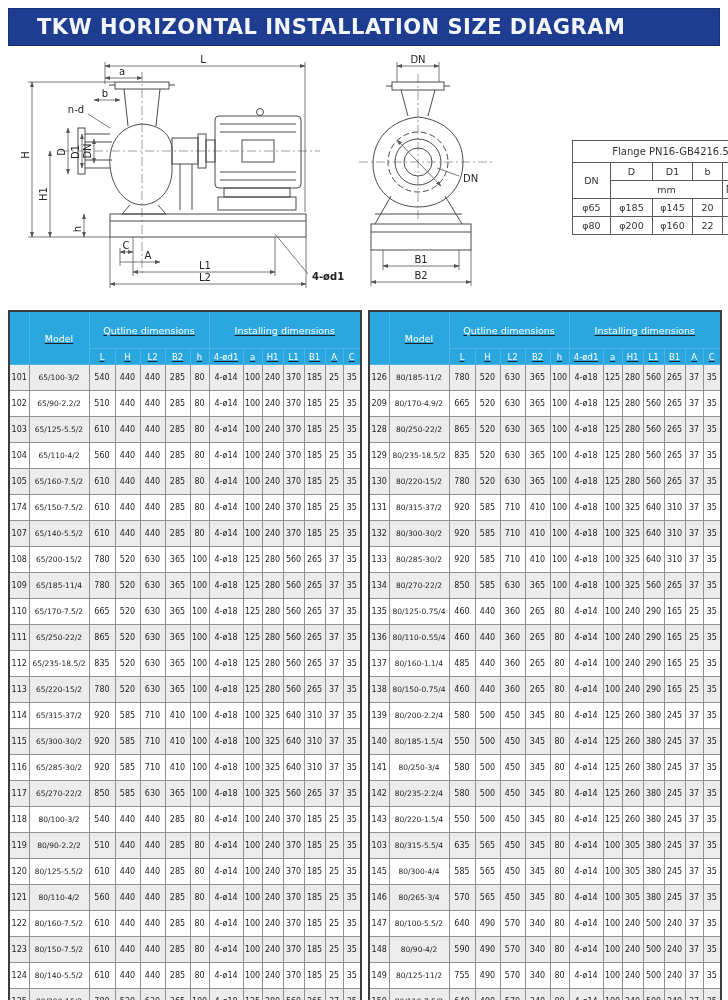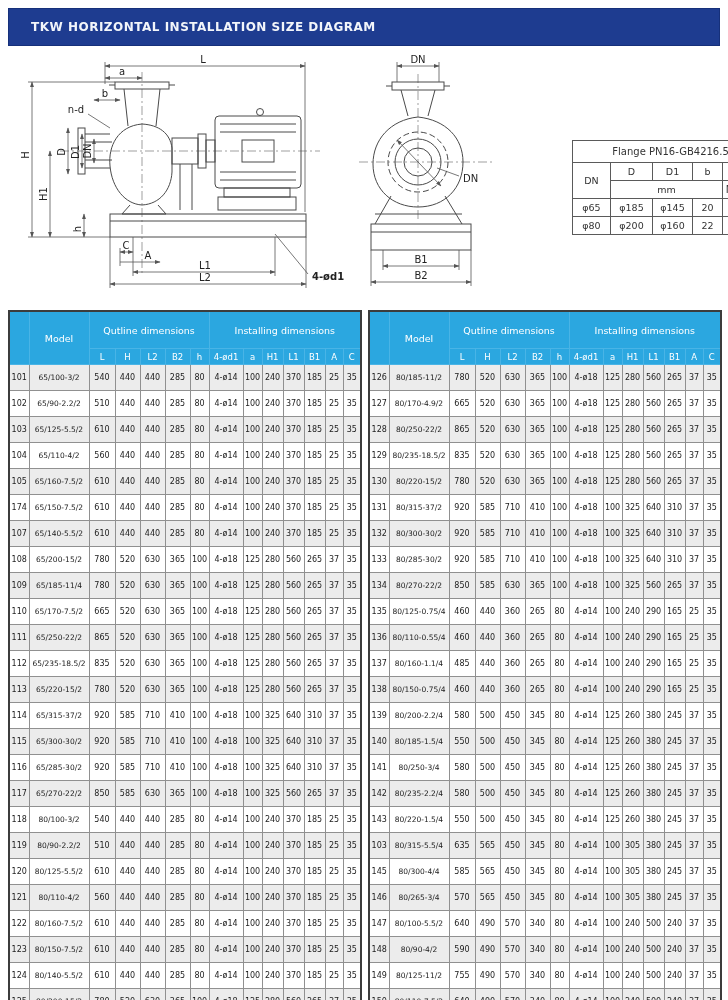--- a/index.html
+++ b/index.html
@@ -8,22 +8,22 @@
     font-family:"DejaVu Sans","Liberation Sans",sans-serif;color:#222;
     overflow:hidden;
   }
   
   .title-bar{
     position:absolute;left:8px;top:8px;width:710px;height:36px;
     background:#1e3c90;border:1px solid #16307a;
     display:flex;align-items:center;
   }
   .title-bar span{
-    color:#f2f5fa;font-size:12px;font-weight:bold;letter-spacing:.5px;
-    padding-left:22px;white-space:nowrap;
+    color:#f2f5fa;font-size:21px;font-weight:bold;letter-spacing:.5px;
+    padding-left:28px;white-space:nowrap;
   }
   
   .drawing-area{position:absolute;left:0;top:48px;width:728px;height:258px;}
   svg text{font-family:"DejaVu Sans","Liberation Sans",sans-serif;font-size:10px;fill:#222;}
   svg .dim{stroke:#555;stroke-width:.8;fill:none;}
   svg .body{stroke:#4a4a4a;stroke-width:1;fill:none;}
   svg .cl{stroke:#777;stroke-width:.7;fill:none;stroke-dasharray:9 3 2 3;}
   
   .flange-table{
     position:absolute;left:528px;top:92px;width:196px;
@@ -51,21 +51,21 @@
   .main-table th.colh{font-size:8.5px;height:15px;}
   .main-table td{
     border:1px solid #909090;padding:0;text-align:center;vertical-align:middle;
     font-size:8px;color:#1b1b1b;height:25px;white-space:nowrap;overflow:hidden;
   }
   .main-table td.model-col{font-size:7.5px;}
   .main-table tbody tr:nth-child(odd) td{background:#ececec;}
   .main-table tbody tr:nth-child(even) td{background:#ffffff;}
   .main-table .olsep{border-left:1.5px solid #3c3c3c !important;}
   .main-table .sep-col{border-left:1.5px solid #3c3c3c !important;}
-  .main-table thead{border-bottom:1.5px solid #3c3c3c;}
+  .main-table thead{border-bottom:1.5px solid #3c3c3c;text-decoration:underline;}
 </style>
 </head>
 <body>
 
 <div class="title-bar">
   <span>TKW  HORIZONTAL INSTALLATION SIZE DIAGRAM</span>
 </div>
 
 <div class="drawing-area">
 
@@ -748,21 +748,21 @@
         <td>100</td>
         <td class="sep-col">4-ø18</td>
         <td>125</td>
         <td>280</td>
         <td>560</td>
         <td>265</td>
         <td>37</td>
         <td>35</td>
       </tr>
       <tr>
-        <td>127</td>
+        <td>209</td>
         <td class="model-col">80/170-4.9/2</td>
         <td class="olsep">665</td>
         <td>520</td>
         <td>630</td>
         <td>365</td>
         <td>100</td>
         <td class="sep-col">4-ø18</td>
         <td>125</td>
         <td>280</td>
         <td>560</td>

